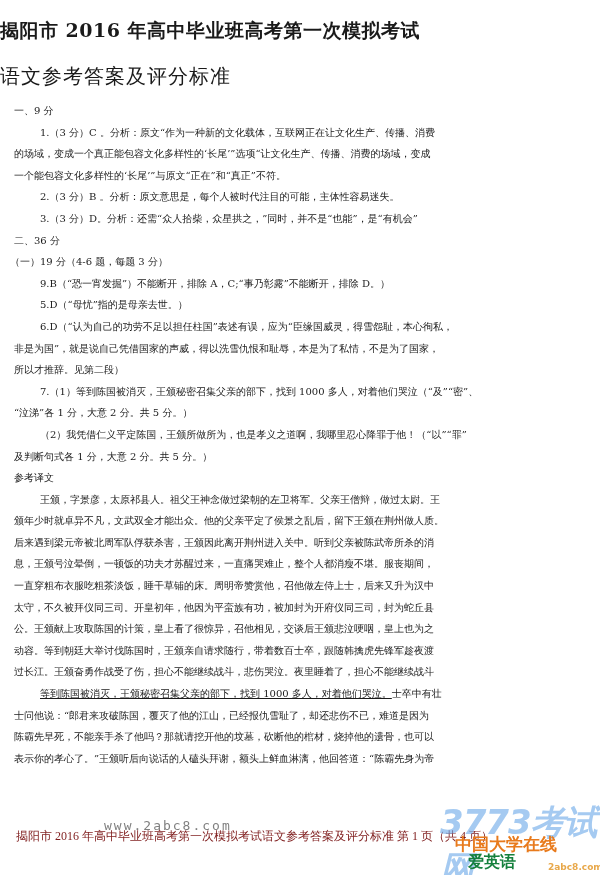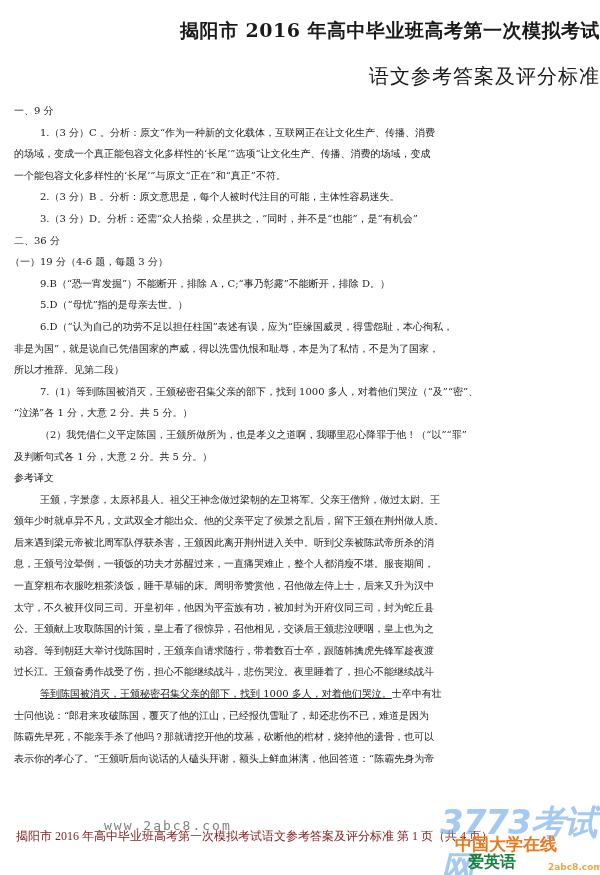--- a/index.html
+++ b/index.html
@@ -2,21 +2,21 @@
 <html><head>
 <meta charset="utf-8">
 <style>
   html, body { margin: 0; padding: 0; background: #ffffff; }
   body {
     width: 600px; height: 875px; position: relative; overflow: hidden;
     font-family: "DejaVu Serif", "Liberation Serif", serif;
     color: #1a1a1a;
   }
   .title {
-    position: absolute; left: 0; width: 600px; text-align: right;
+    position: absolute; left: 0; width: 600px; text-align: left;
     font-weight: bold; font-size: 19px; letter-spacing: 0.5px;
   }
   .title.t1 { top: 18px; }
   .title.t2 { top: 63px; font-weight: normal; font-size: 20px; letter-spacing: 1px; }
   .body {
     position: absolute; left: 14px; top: 100px; width: 574px;
     font-size: 10px; line-height: 21.6px;
   }
   .line { white-space: nowrap; overflow: hidden; height: 21.6px; }
   .indent { padding-left: 26px; }

